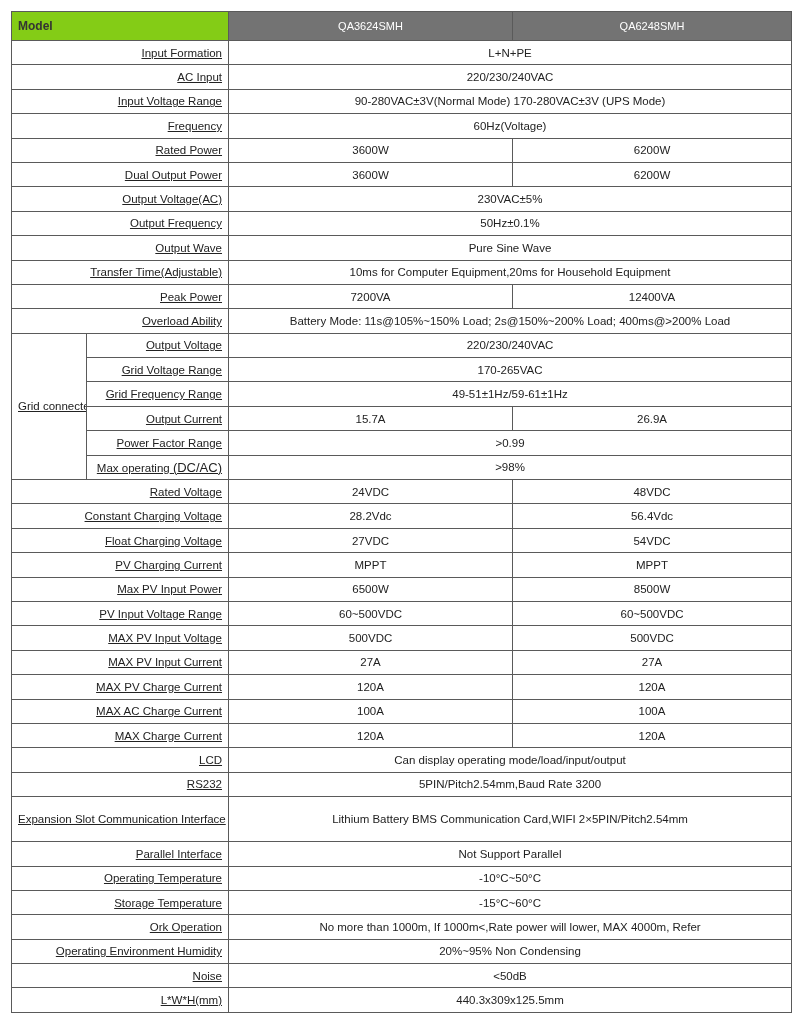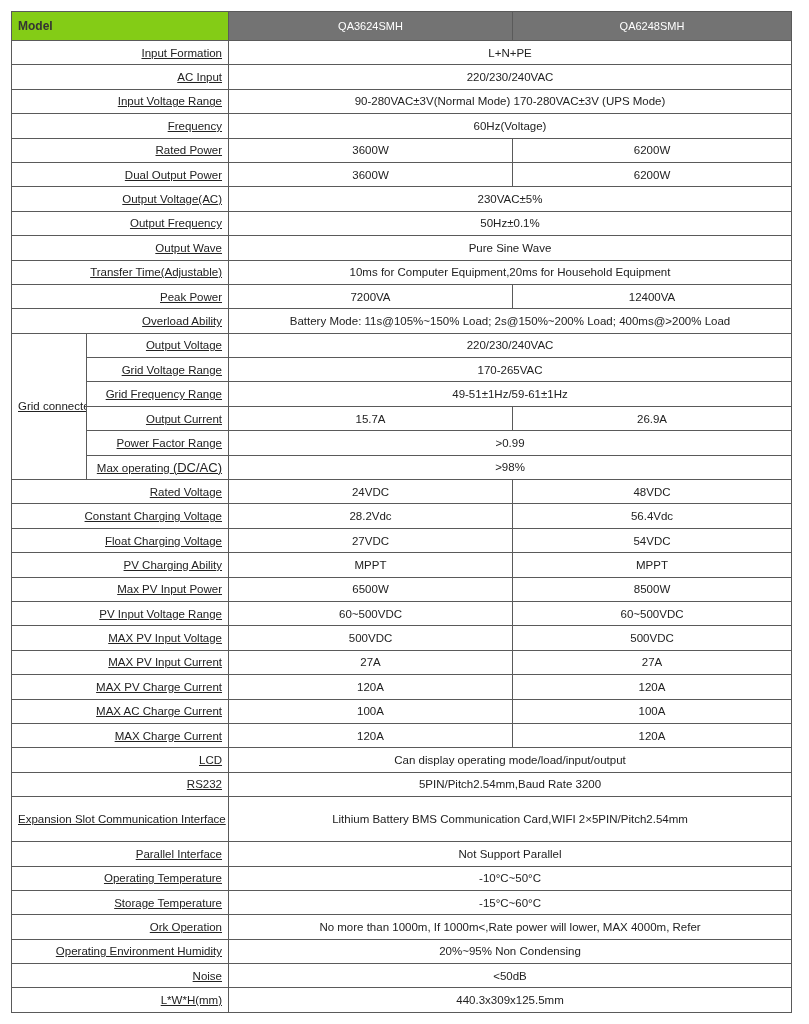--- a/index.html
+++ b/index.html
@@ -121,21 +121,21 @@
         <td colspan="2" class="lbl">Constant Charging Voltage</td>
         <td class="val">28.2Vdc</td>
         <td class="val">56.4Vdc</td>
       </tr>
       <tr>
         <td colspan="2" class="lbl">Float Charging Voltage</td>
         <td class="val">27VDC</td>
         <td class="val">54VDC</td>
       </tr>
       <tr>
-        <td colspan="2" class="lbl">PV Charging Ability</td>
+        <td colspan="2" class="lbl">PV Charging Current</td>
         <td class="val">MPPT</td>
         <td class="val">MPPT</td>
       </tr>
       <tr>
         <td colspan="2" class="lbl">Max PV Input Power</td>
         <td class="val">6500W</td>
         <td class="val">8500W</td>
       </tr>
       <tr>
         <td colspan="2" class="lbl">PV Input Voltage Range</td>

